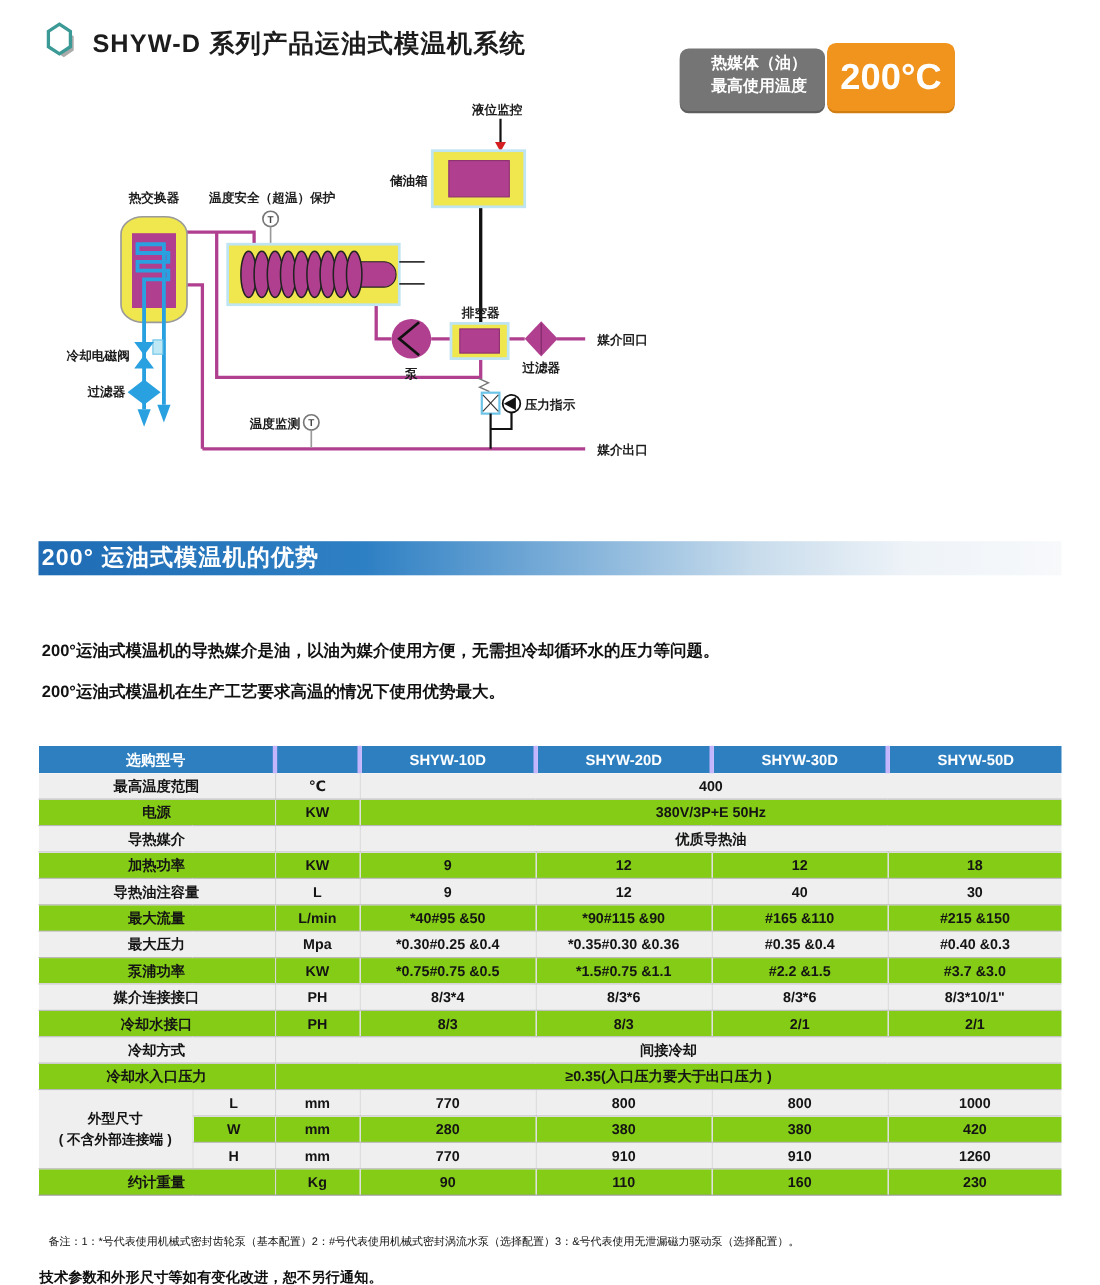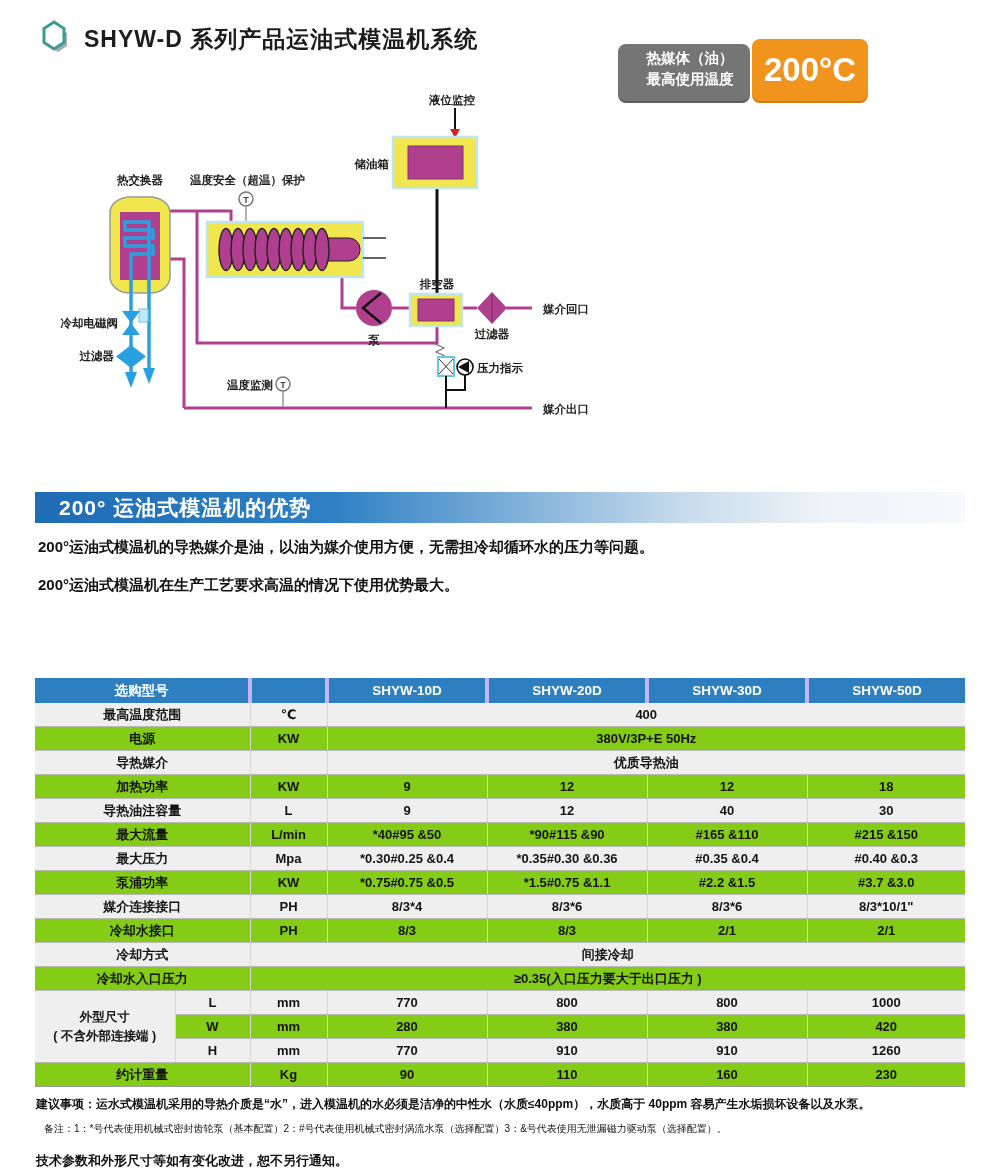--- a/index.html
+++ b/index.html
@@ -20,22 +20,22 @@
     box-shadow:0 2px 0 #d07d12;}
 
   
   svg.diagram{position:absolute;left:0;top:80px;}
   .dlabel{font:bold 11.5px "Liberation Sans","DejaVu Sans",sans-serif;fill:#1c1c1c;}
   .tletter{font:bold 9px "Liberation Sans","DejaVu Sans",sans-serif;fill:#444;}
 
   
   .secbar{position:absolute;left:35px;top:492px;width:930px;height:31px;
     background:linear-gradient(to right,#1f6cb4 0%,#2e80c4 32%,#7fb0d9 52%,#c8dcec 70%,#eef3f8 85%,#f7f9fb 100%);
-    color:#fff;font-size:21px;font-weight:bold;line-height:31px;padding-left:24px;box-sizing:border-box;letter-spacing:1px;}
-  .para{position:absolute;left:38px;width:920px;font-size:15px;font-weight:600;color:#111;}
+    color:#fff;font-size:21px;font-weight:bold;line-height:31px;padding-left:3px;box-sizing:border-box;letter-spacing:1px;}
+  .para{position:absolute;left:38px;width:920px;font-size:15px;font-weight:600;color:#111;margin-top:44px;}
   .p1{top:538px;} .p2{top:576px;}
 
   
   .tblwrap{position:absolute;left:35px;top:678px;width:930px;}
   table.spec{border-collapse:collapse;table-layout:fixed;width:930px;font-size:13px;}
   table.spec td,table.spec th{padding:0 4px;height:23px;text-align:center;vertical-align:middle;
     border-bottom:1px solid #b9b9b9;border-right:1px solid #d6d6d6;font-weight:bold;color:#141414;overflow:hidden;}
   table.spec th{background:#2e7fc0;color:#fff;border-right:4px solid #c4b5fd;border-bottom:none;height:25px;font-size:13.5px;}
   table.spec th:last-child{border-right:none;}
   table.spec td:last-child{border-right:none;}
@@ -298,17 +298,16 @@
             <td>Kg</td>
             <td>90</td>
             <td>110</td>
             <td>160</td>
             <td>230</td>
           </tr>
         </tbody>
     </table>
   </div>
 
-  <div class="note n1">建议事项：运水式模温机采用的导热介质是“水”，进入模温机的水必须是洁净的中性水（水质≤40ppm），水质高于 40ppm 容易产生水垢损坏设备以及水泵。</div>
   <div class="note n2">备注：1：*号代表使用机械式密封齿轮泵（基本配置）2：#号代表使用机械式密封涡流水泵（选择配置）3：&amp;号代表使用无泄漏磁力驱动泵（选择配置）。</div>
   <div class="note n3">技术参数和外形尺寸等如有变化改进，恕不另行通知。</div>
 
 </div>
 
 </body></html>

